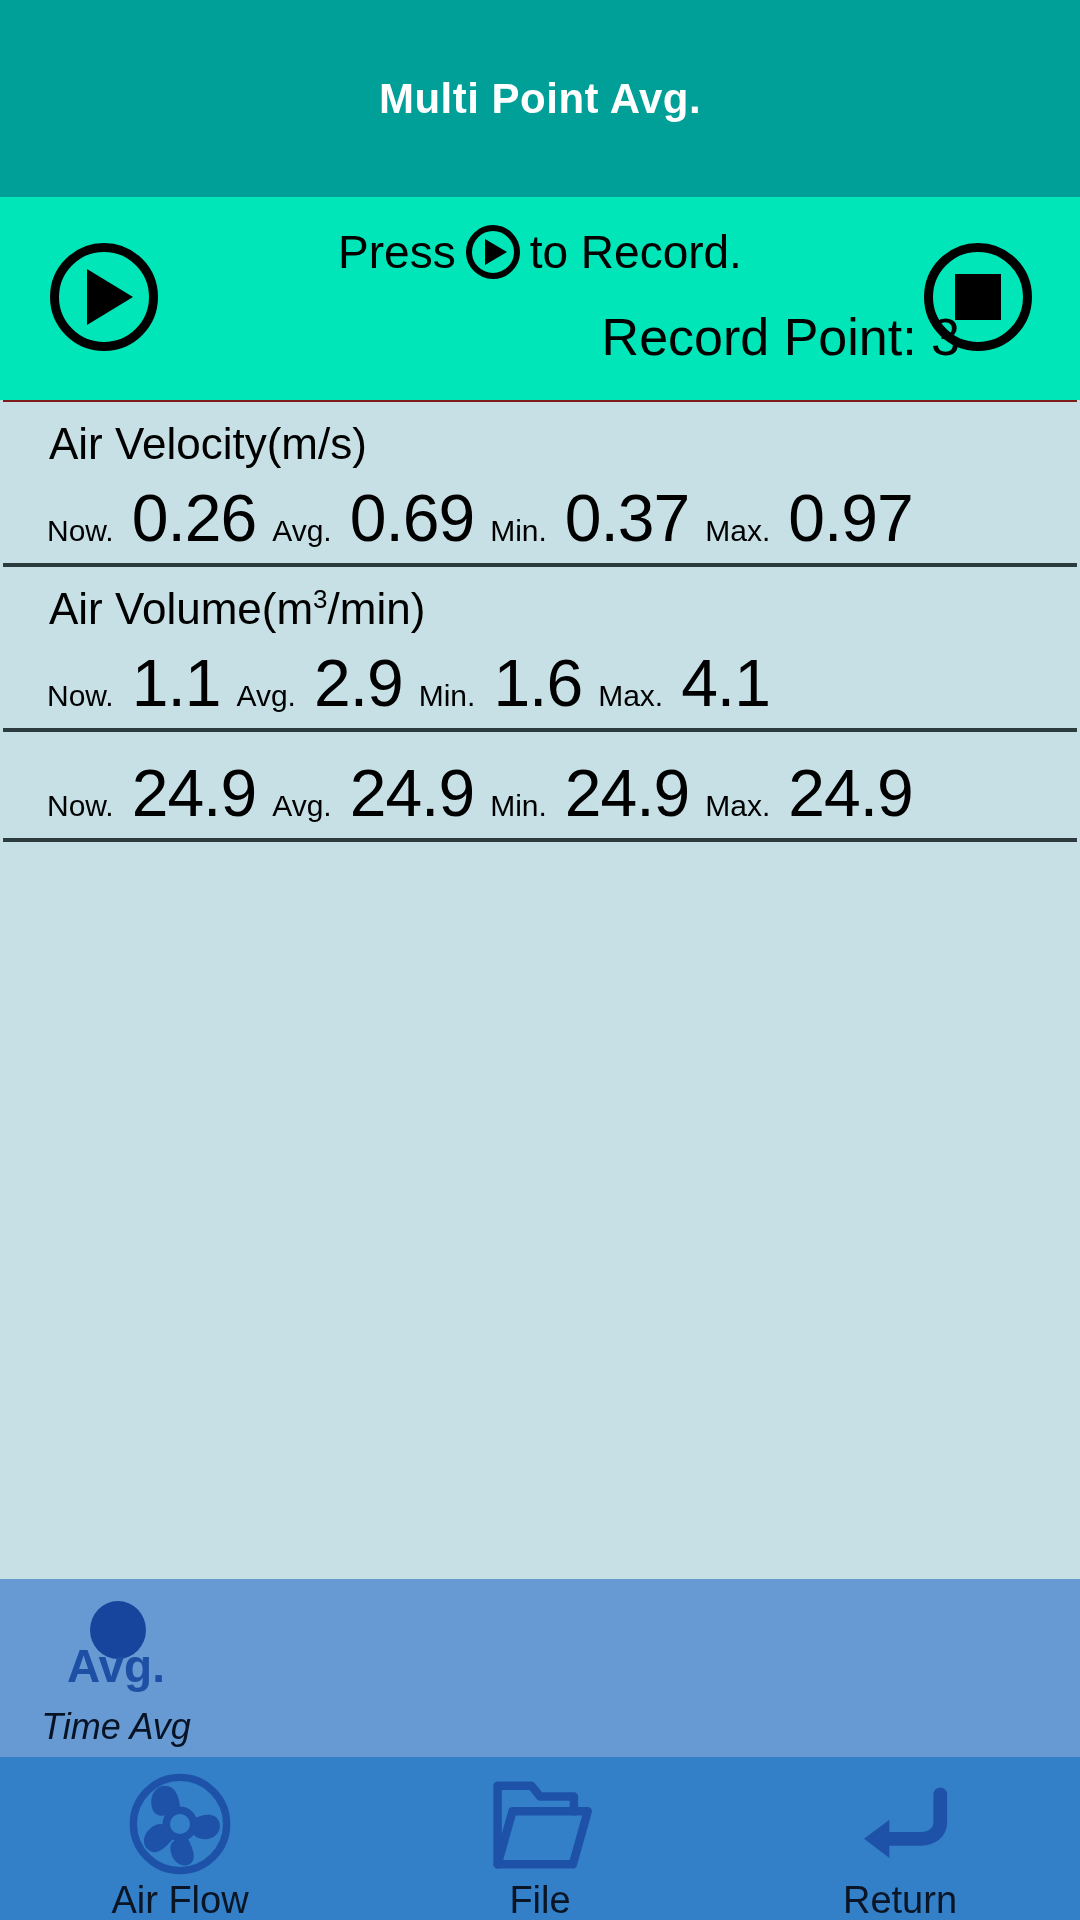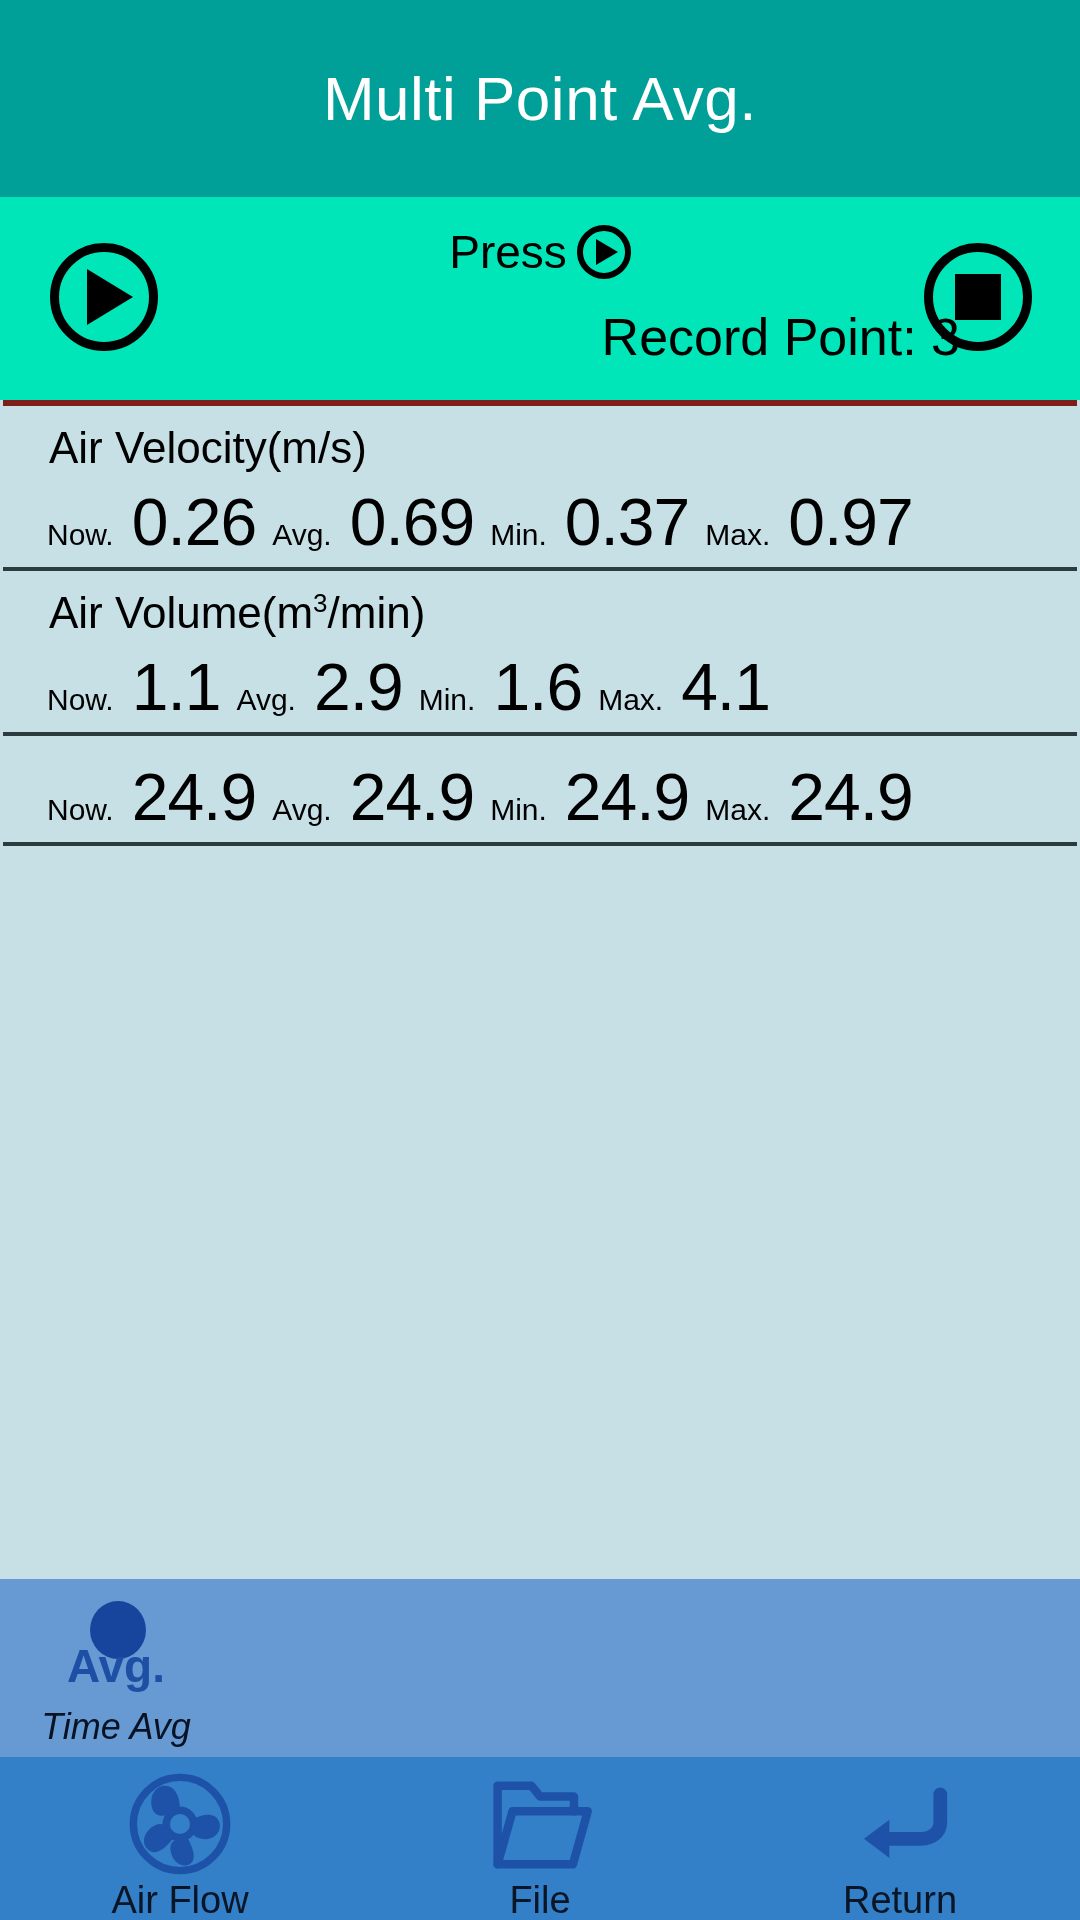--- a/index.html
+++ b/index.html
@@ -26,22 +26,22 @@
   .titlebar {
     height: 197px;
     background: #00a099;
     display: flex;
     align-items: center;
     justify-content: center;
     flex: 0 0 auto;
   }
   .titlebar-text {
     color: #ffffff;
-    font-size: 62px;
-    font-weight: 400;
+    font-size: 42px;
+    font-weight: 700;
     letter-spacing: 0.5px;
     line-height: 1;
   }
 
   
   .recordbar {
     position: relative;
     height: 203px;
     background: #00e6b8;
     flex: 0 0 auto;
@@ -129,21 +129,21 @@
     overflow: hidden;
   }
   .panel {
     margin: 0 3px;
     border-bottom: 4px solid #2b3b3e;
     background: #c6e0e6;
     box-sizing: border-box;
     padding: 14px 0 12px 0;
   }
   .panel:first-child {
-    border-top: 6px solid #7f1d1d;
+    border-top: 2px solid #7f1d1d;
   }
   .panel-title {
     font-size: 44px;
     color: #000000;
     padding-left: 46px;
     line-height: 1.25;
   }
   .sup {
     font-size: 26px;
     vertical-align: super;
@@ -263,20 +263,21 @@
     <div class="titlebar-text">Multi Point Avg.</div>
   </div>
 
   <div class="recordbar">
 
     <div class="press-line">
       <span>Press</span>
       <span class="inline-play">
           <i></i>
         </span>
+      <span>to Record.</span>
     </div>
 
     <div class="btn-circle btn-play">
       <span class="tri"></span>
     </div>
 
     <div class="btn-circle btn-stop">
       <span class="sq"></span>
     </div>
 

